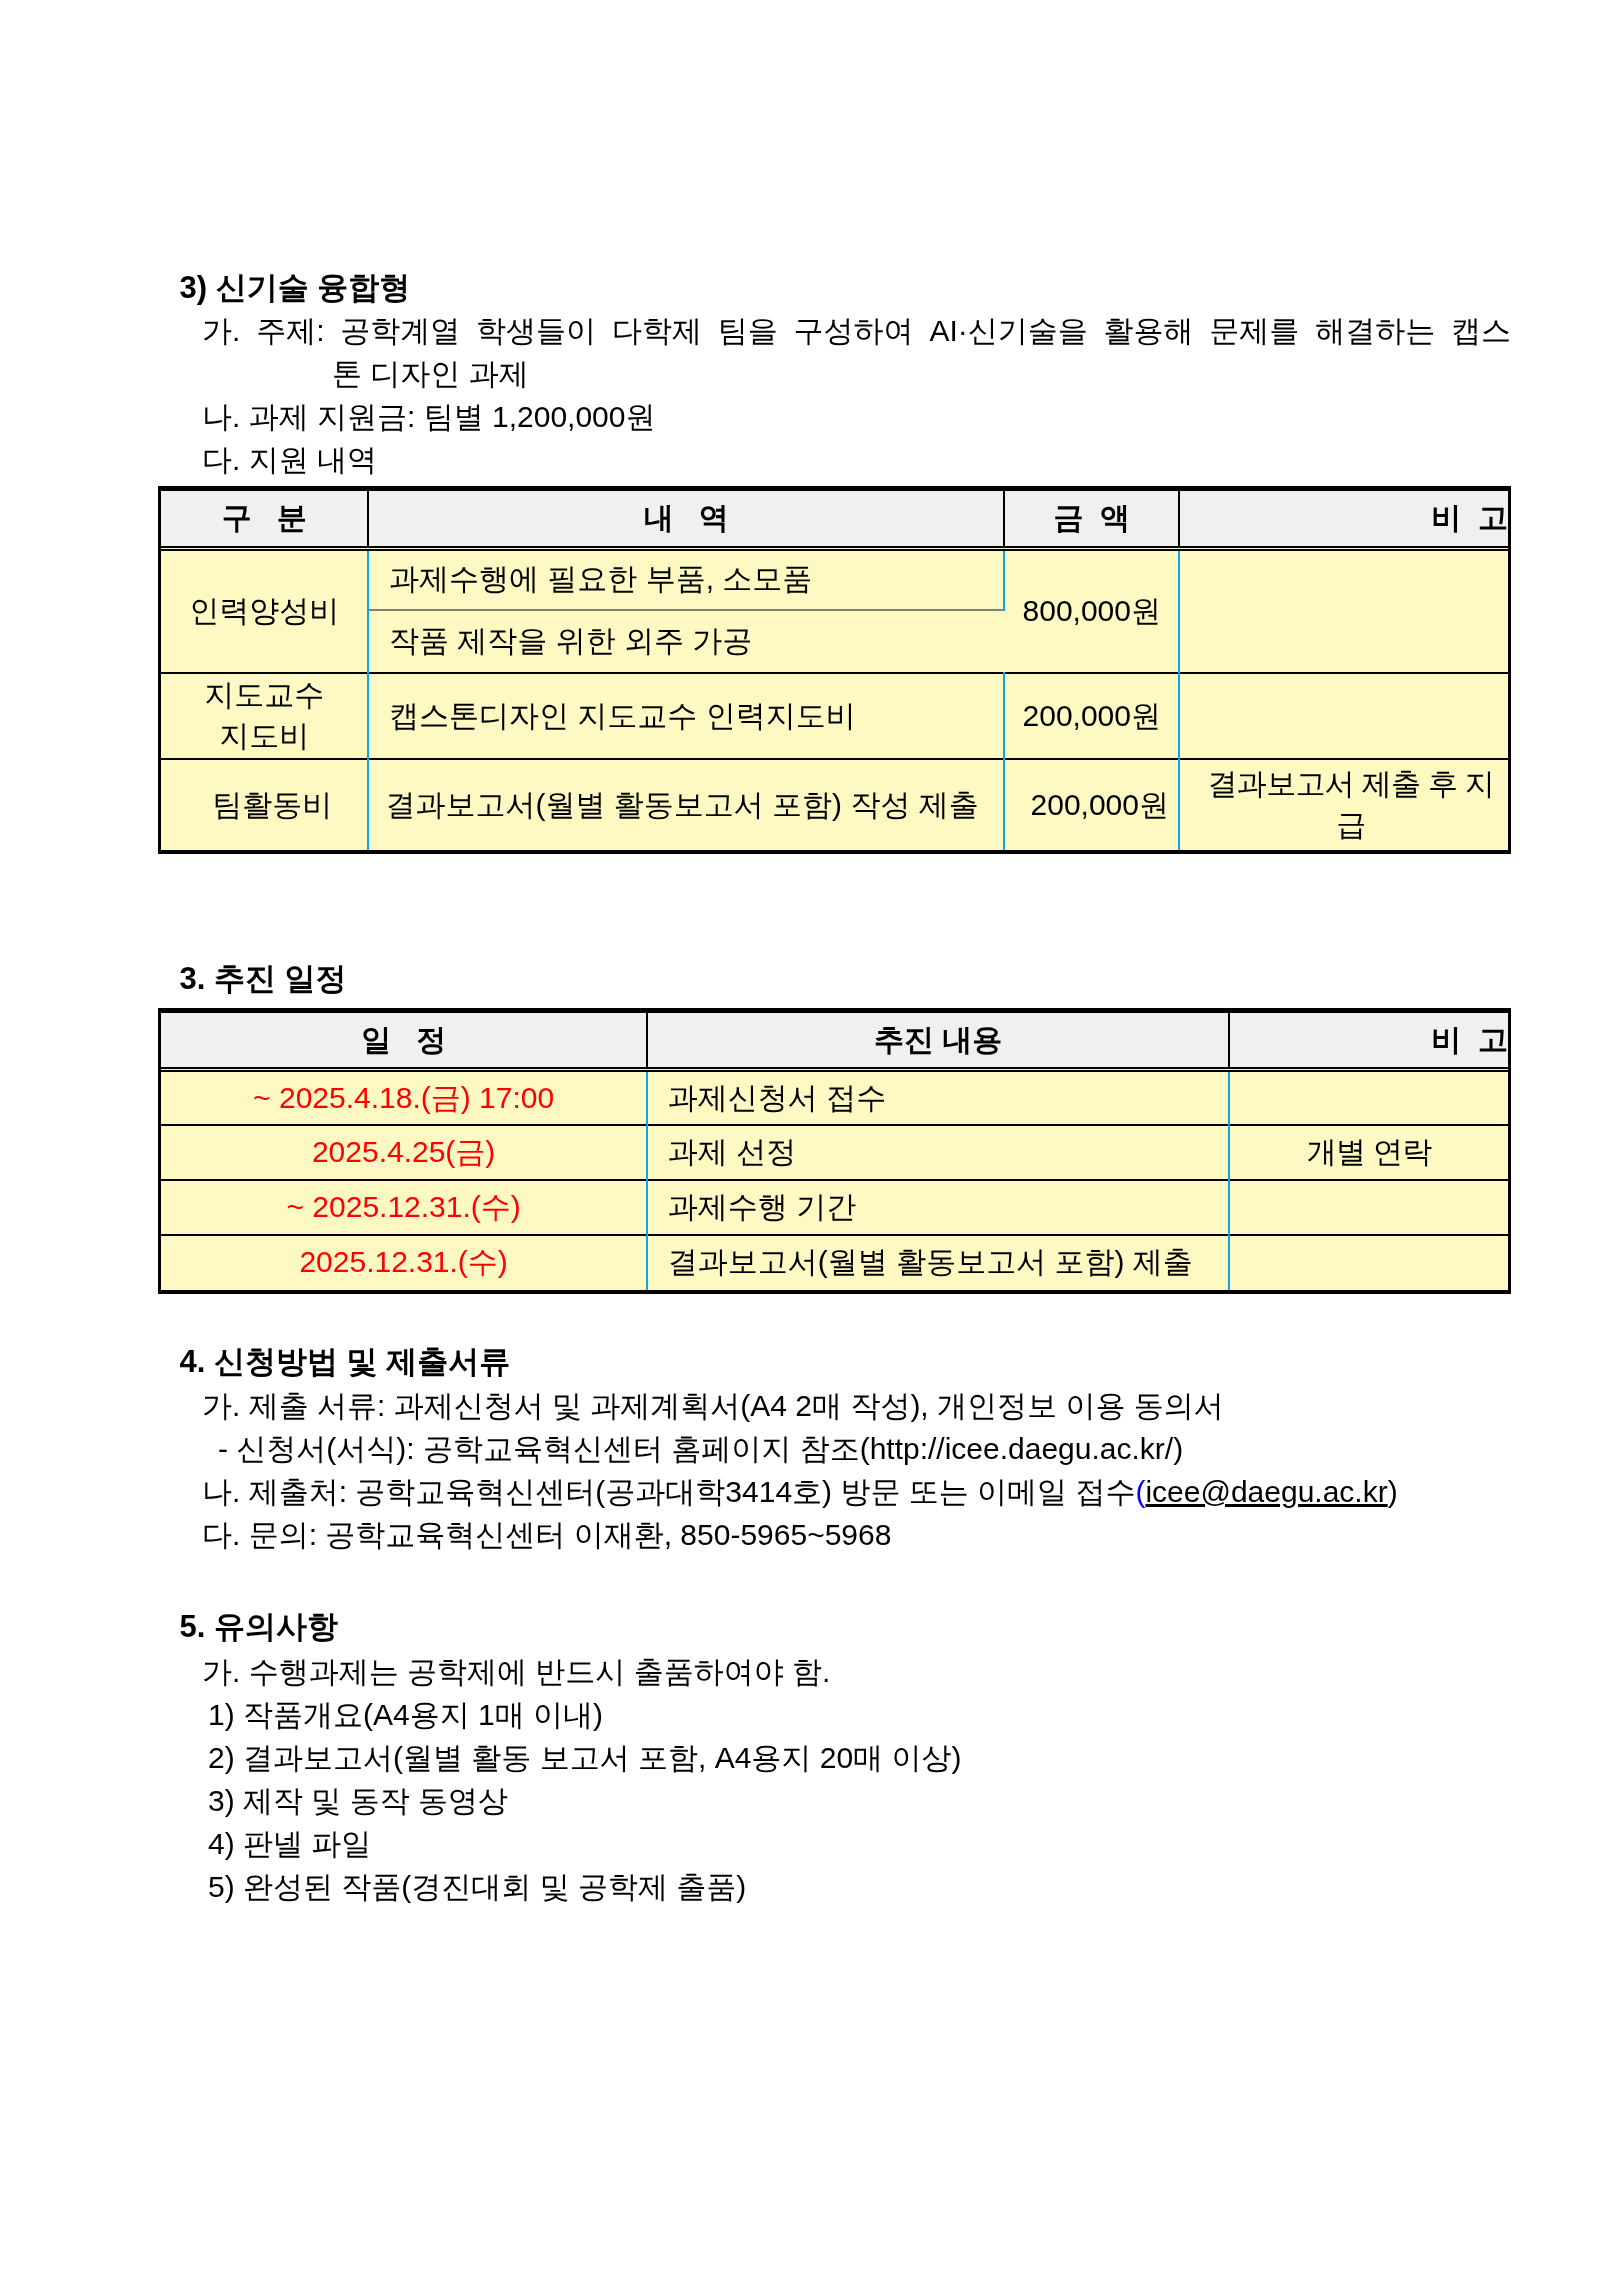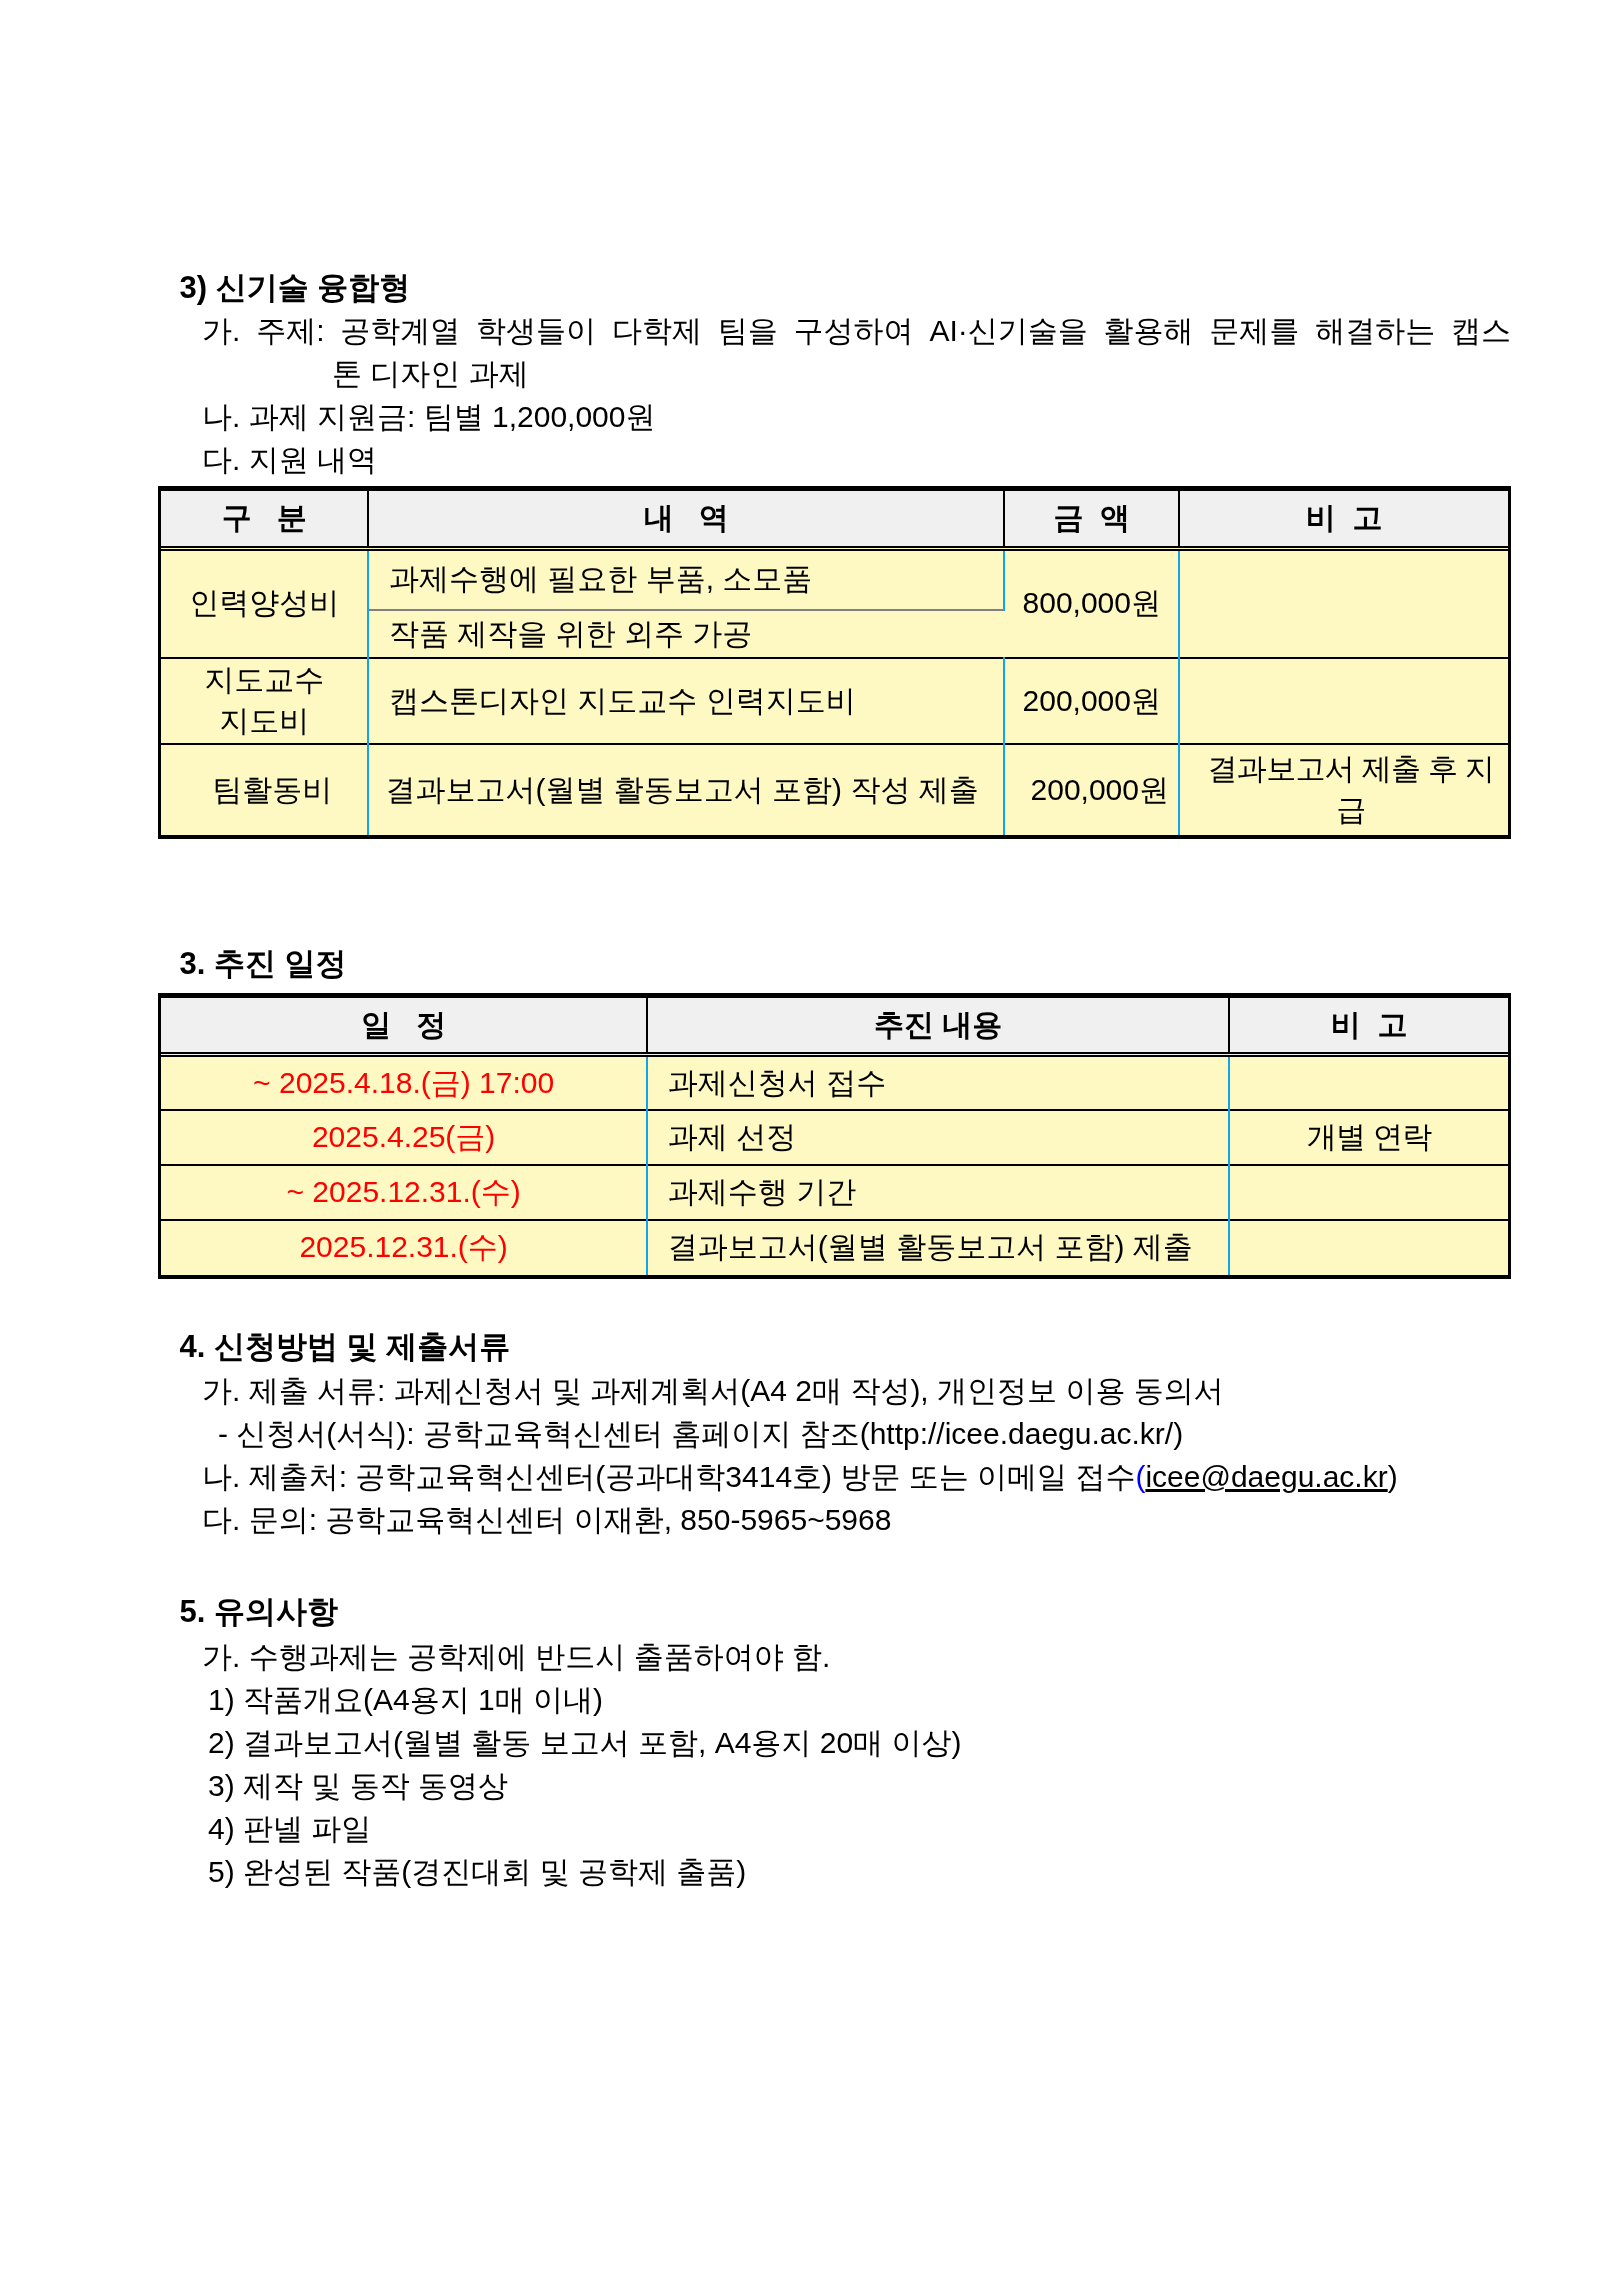--- a/index.html
+++ b/index.html
@@ -54,41 +54,41 @@
   th {
     background: #f0f0f0;
     font-weight: bold;
     text-align: center;
     vertical-align: middle;
     white-space: pre;
     border-bottom: 5.9px double #000000;
     border-right: 2px solid #000000;
     height: 57px;
   }
-  th:last-child { border-right: none; }
+  th:last-child { border-right: none; text-align: right; }
   td {
     vertical-align: middle;
     border-right: 2px solid #0ea5e9;
     border-top: 2px solid #000000;
     overflow: hidden;
   }
   td:last-child { border-right: none; }
   tr.first-row td { border-top: none; }
   td.gray-top { border-top: 2.6px solid #808080; }
   td.cat { text-align: center; white-space: pre-line; }
   td.detail { text-align: left; padding-left: 19.6px; padding-right: 9px; }
   td.amount { text-align: center; }
   td.note { text-align: center; padding: 0 2.6px; letter-spacing: -0.7px; }
   td.date { text-align: center; }
   .red { color: #ff0000; }
   .blue { color: #0000ff; }
   .email-link { color: #000000; text-decoration: underline; cursor: pointer; }
 
   .t1 .rA td.detail { height: 62px; }
-  .t1 .rB td.detail { height: 48px; }
+  .t1 .rB td.detail { height: 63px; }
   .t1 .rC td { height: 86px; }
   .t1 .rD td { height: 91px; padding-left: 16px; }
   .t2 td { height: 55px; }
 
   .mt-sched { margin-top: 104px; }
   .mt-apply { margin-top: 47px; }
   .mt-notice { margin-top: 50px; }
   .mt-small { margin-top: 1.3px; }
 </style>
 </head>

